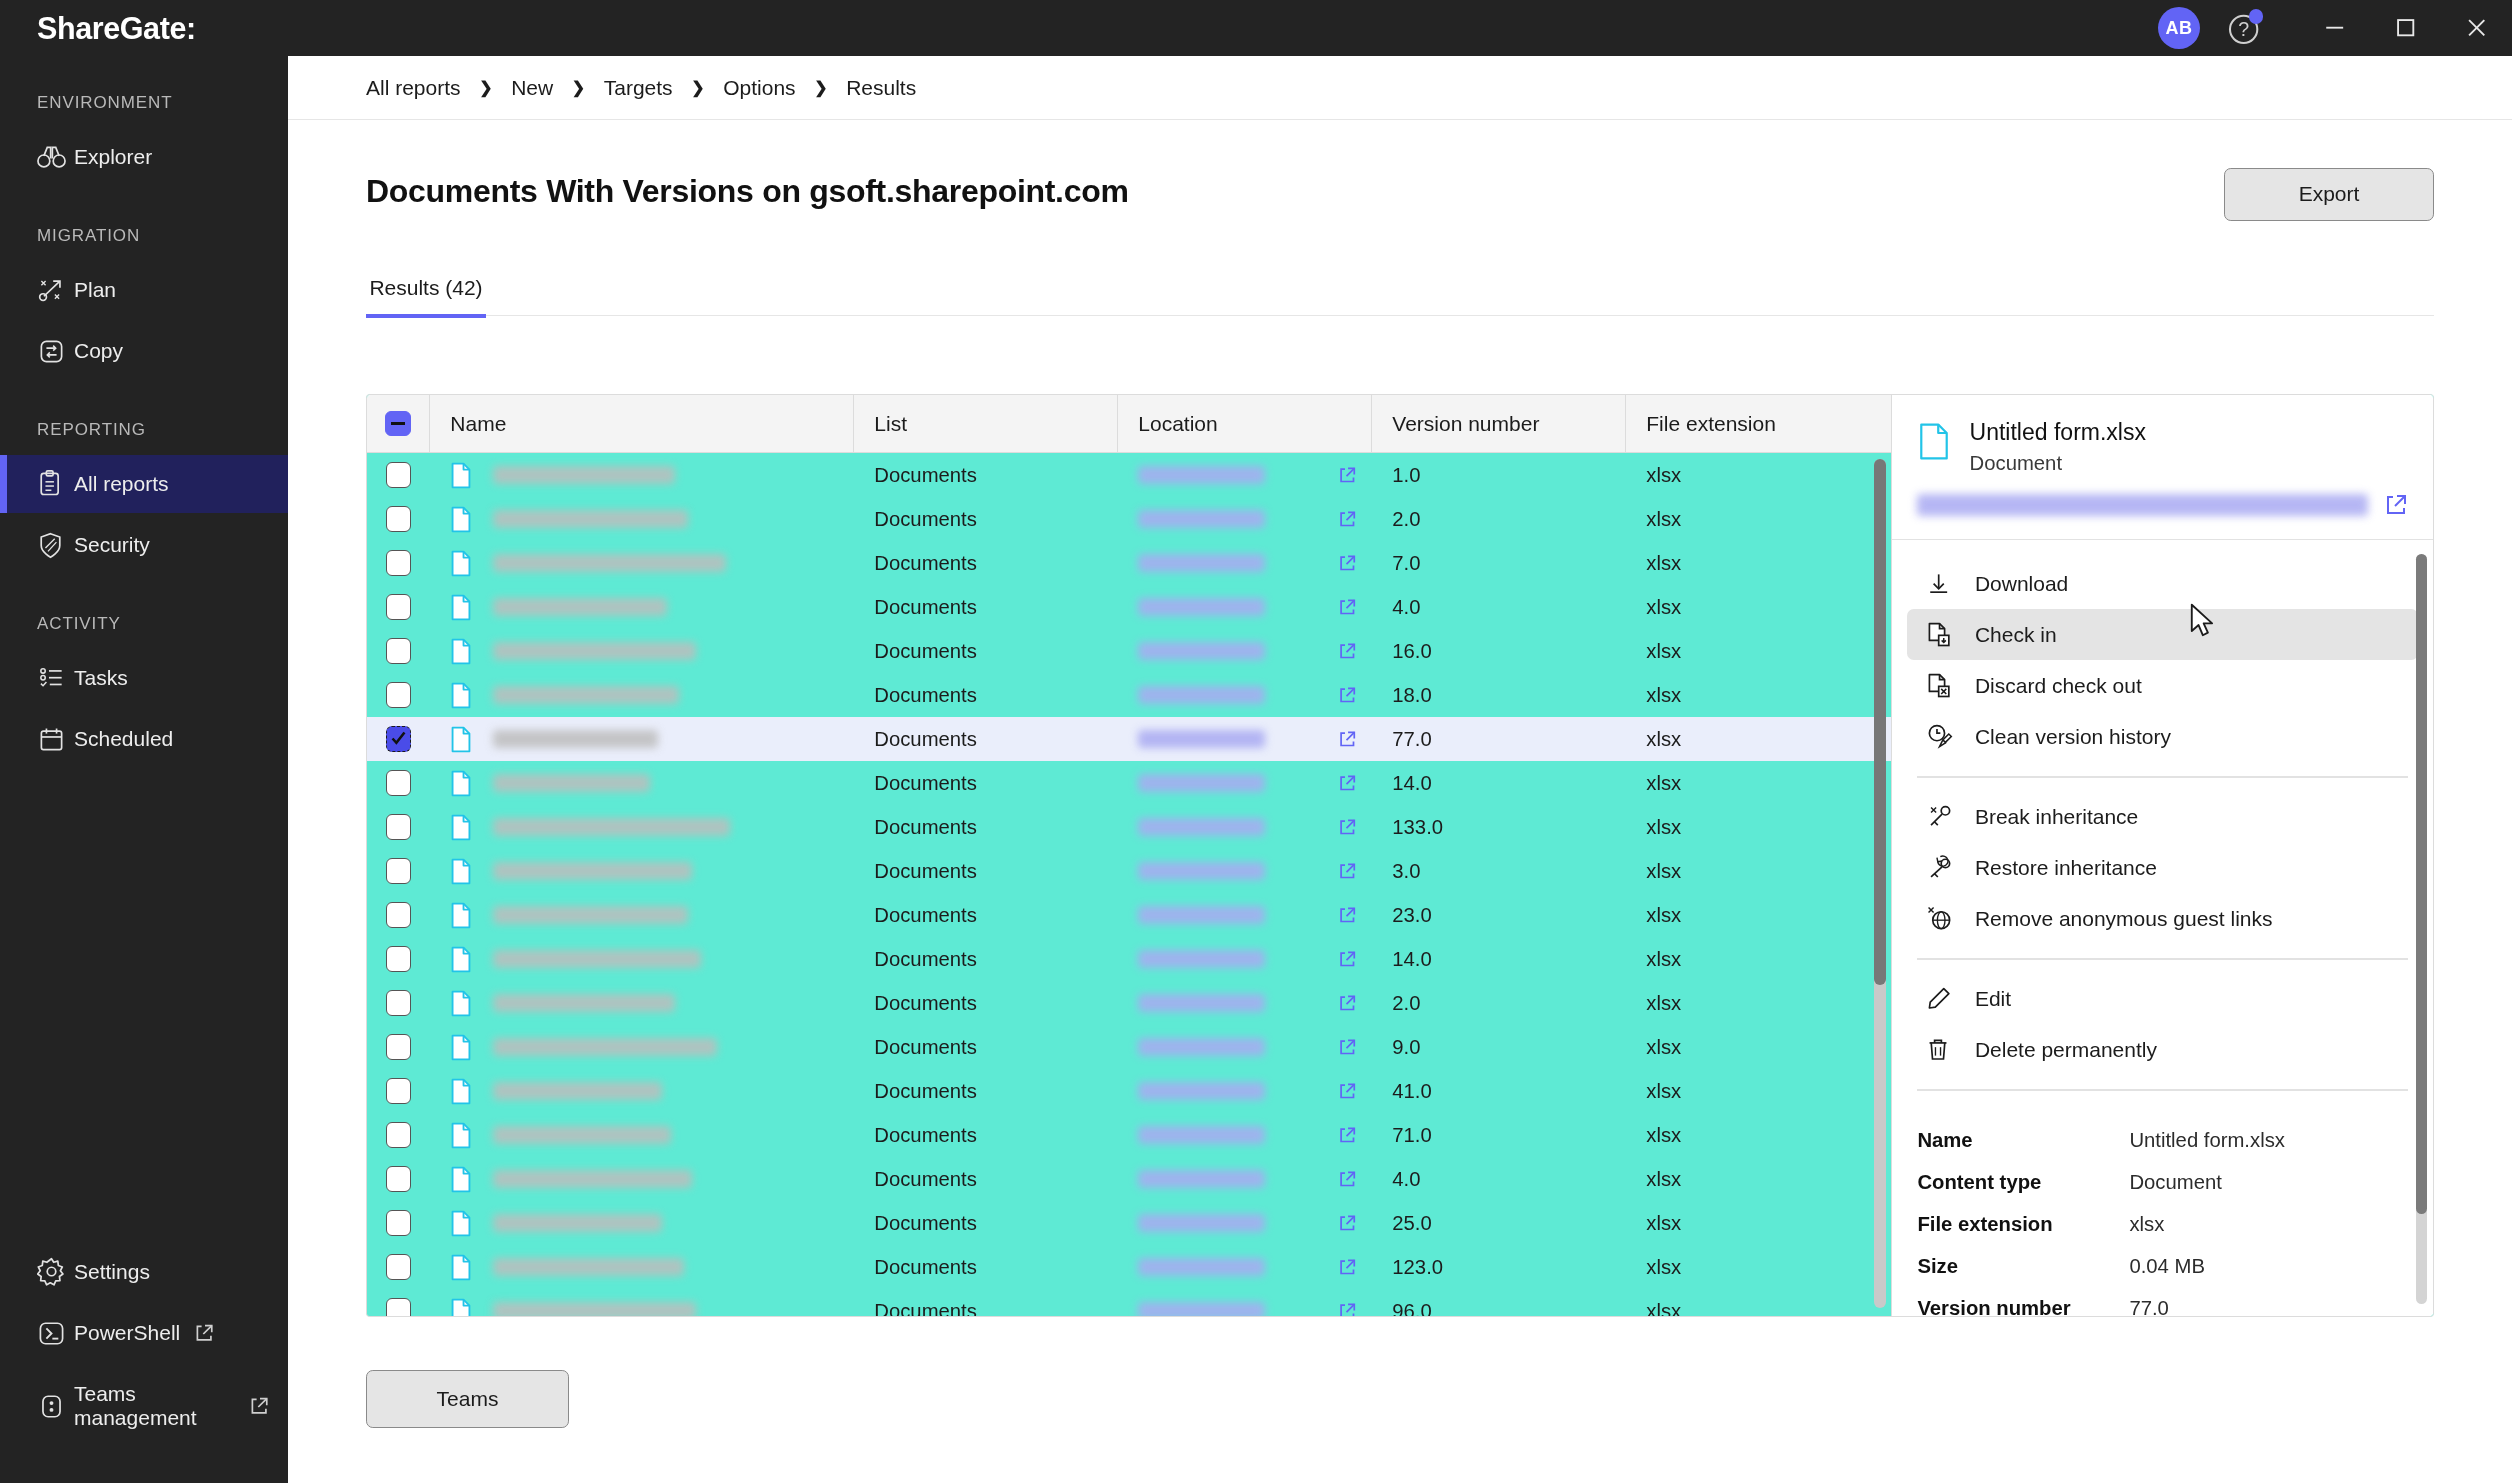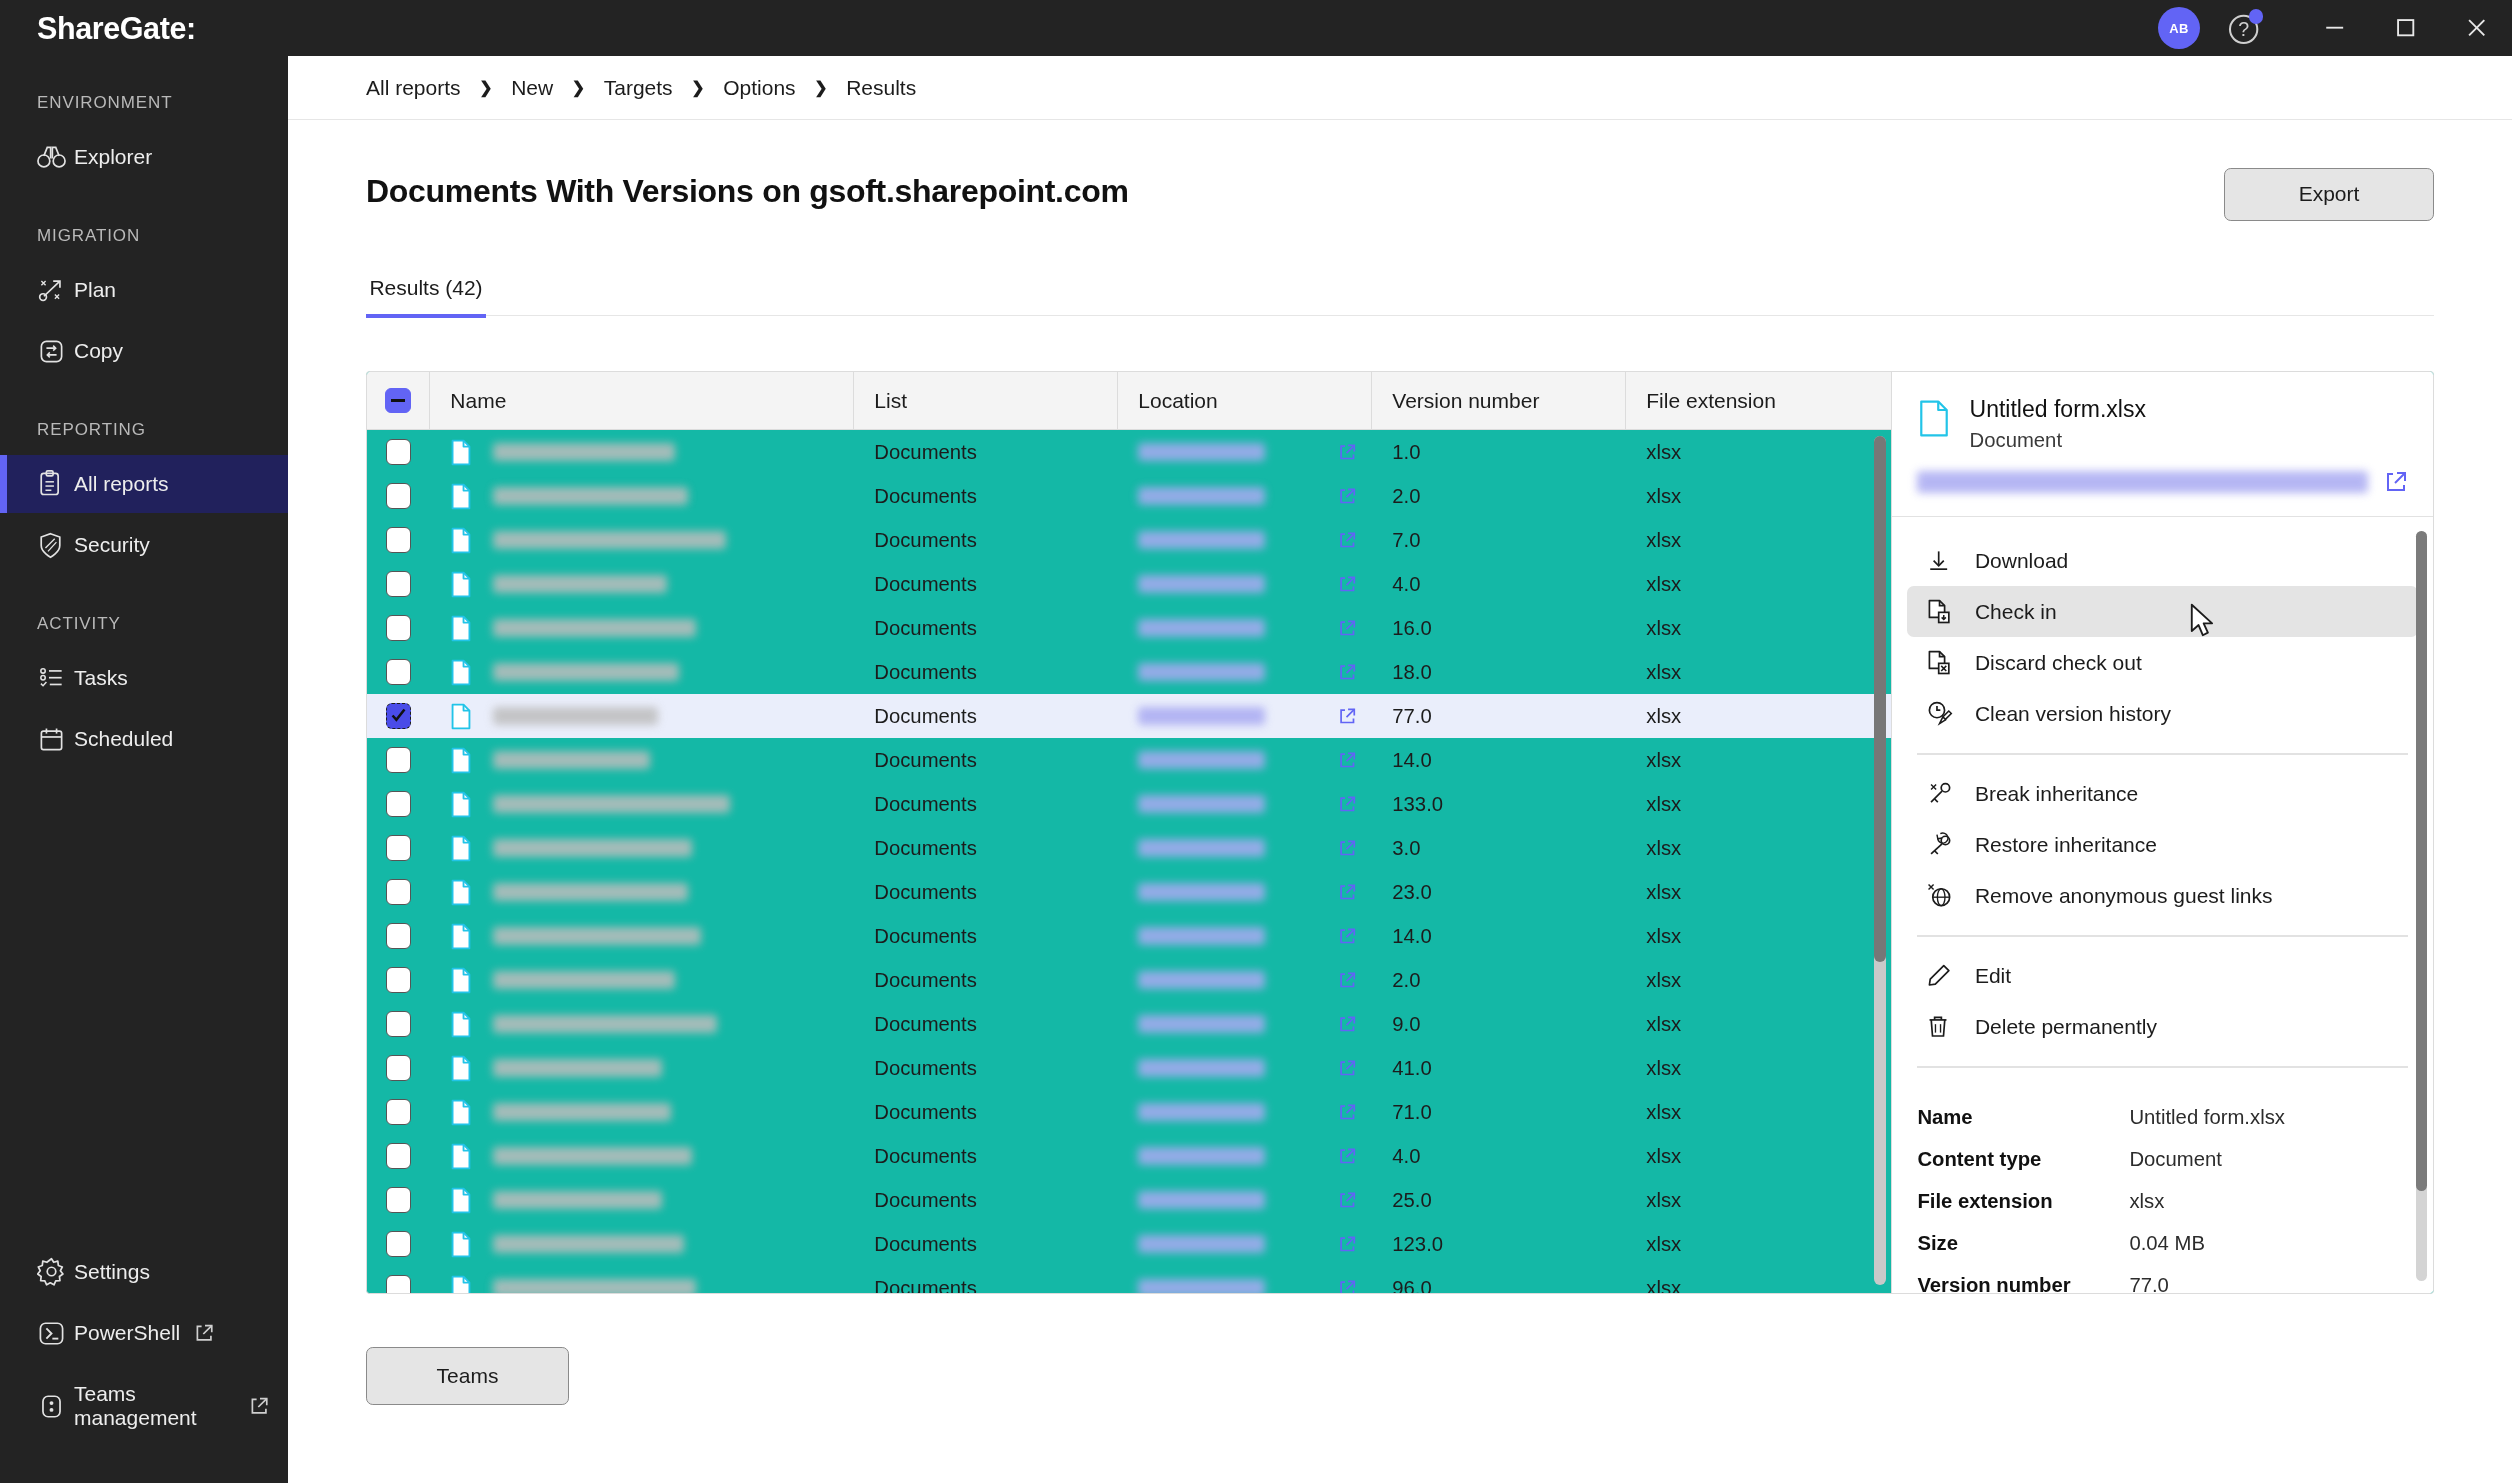--- a/index.html
+++ b/index.html
@@ -28,21 +28,21 @@
     padding-left: 37px;
     color: #ffffff;
     font-size: 30.5px; font-weight: bold;
     letter-spacing: -0.4px;
     white-space: nowrap;
   }
   .tb-spacer { flex: 1 1 auto; }
   .avatar {
     width: 42px; height: 42px; border-radius: 50%;
     background: #6264f5;
-    color: #fff; font-size: 13px; font-weight: bold;
+    color: #fff; font-size: 18px; font-weight: bold;
     display: flex; align-items: center; justify-content: center;
     margin-right: 24px;
     letter-spacing: 0.4px;
   }
   .help-wrap { position: relative; width: 41px; height: 41px; margin-right: 34px; }
   .help-wrap svg { display: block; }
   .help-dot {
     position: absolute; right: 1.7px; top: 1.7px;
     width: 14.4px; height: 14.4px; border-radius: 50%;
     background: #6264f5;
@@ -153,28 +153,28 @@
   .tab {
     font-size: 21px; color: #1c1c1c;
     padding: 0 3.4px 13.6px 3.4px;
     border-bottom: 4.2px solid transparent;
     margin-bottom: -2.5px;
   }
   .tab.active { border-bottom-color: #6264f5; }
 
   
   .table-area {
-    margin-top: 39px;
+    margin-top: 62px;
     flex: 0 0 auto;
     height: 923px;
     display: flex;
     border: 1.7px solid #dcdcdc;
     border-radius: 3.4px;
     overflow: hidden;
-    background: #14b8a6;
+    background: #5eead4;
     position: relative;
   }
 
   
   .tbl-wrap {
     flex: 1 1 auto; min-width: 0;
     display: flex; flex-direction: column;
     position: relative;
     overflow: hidden;
   }

